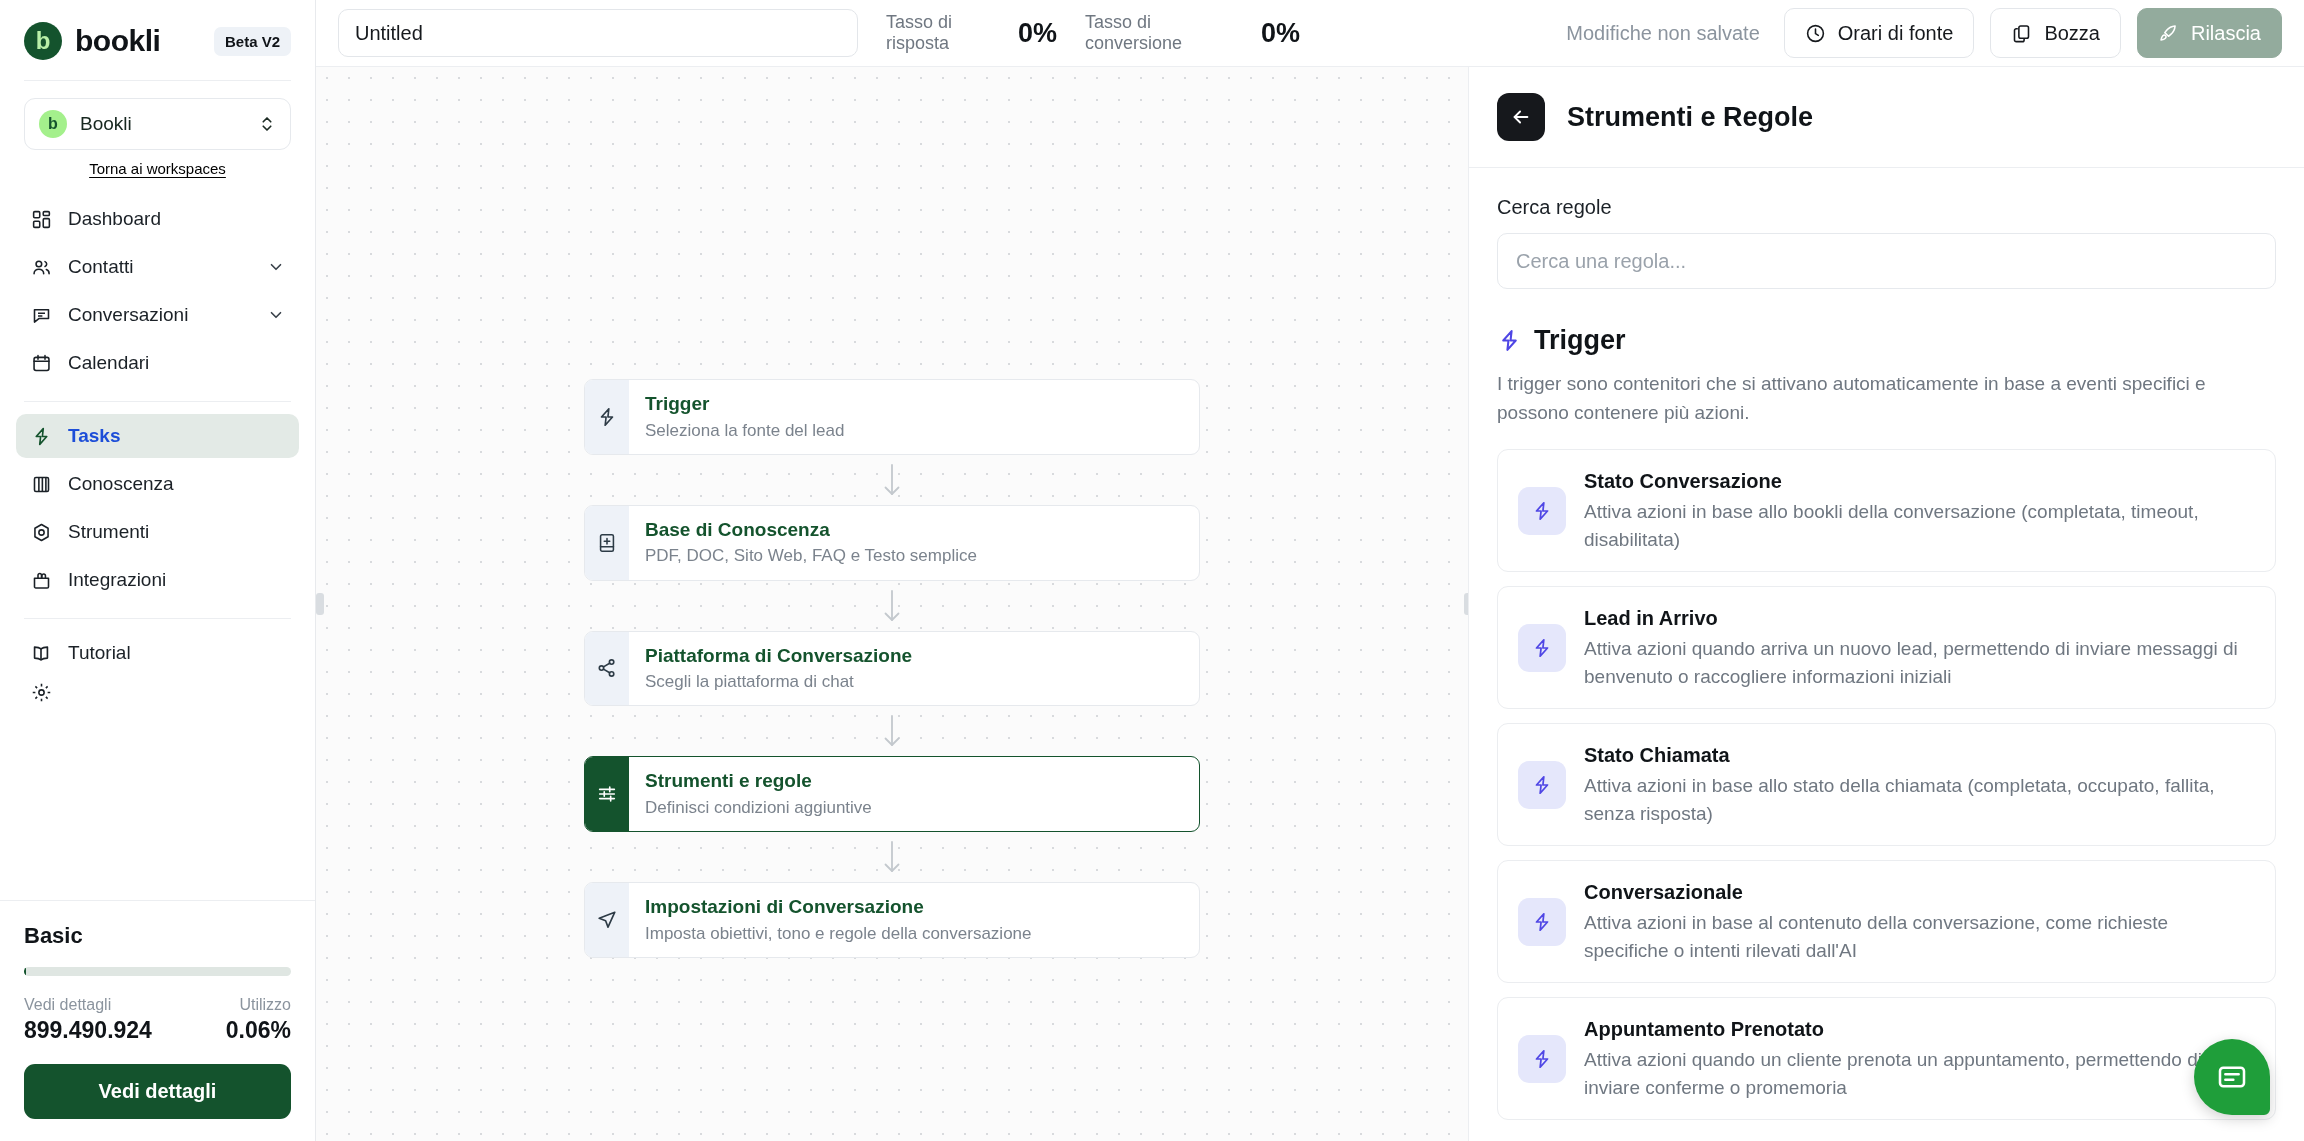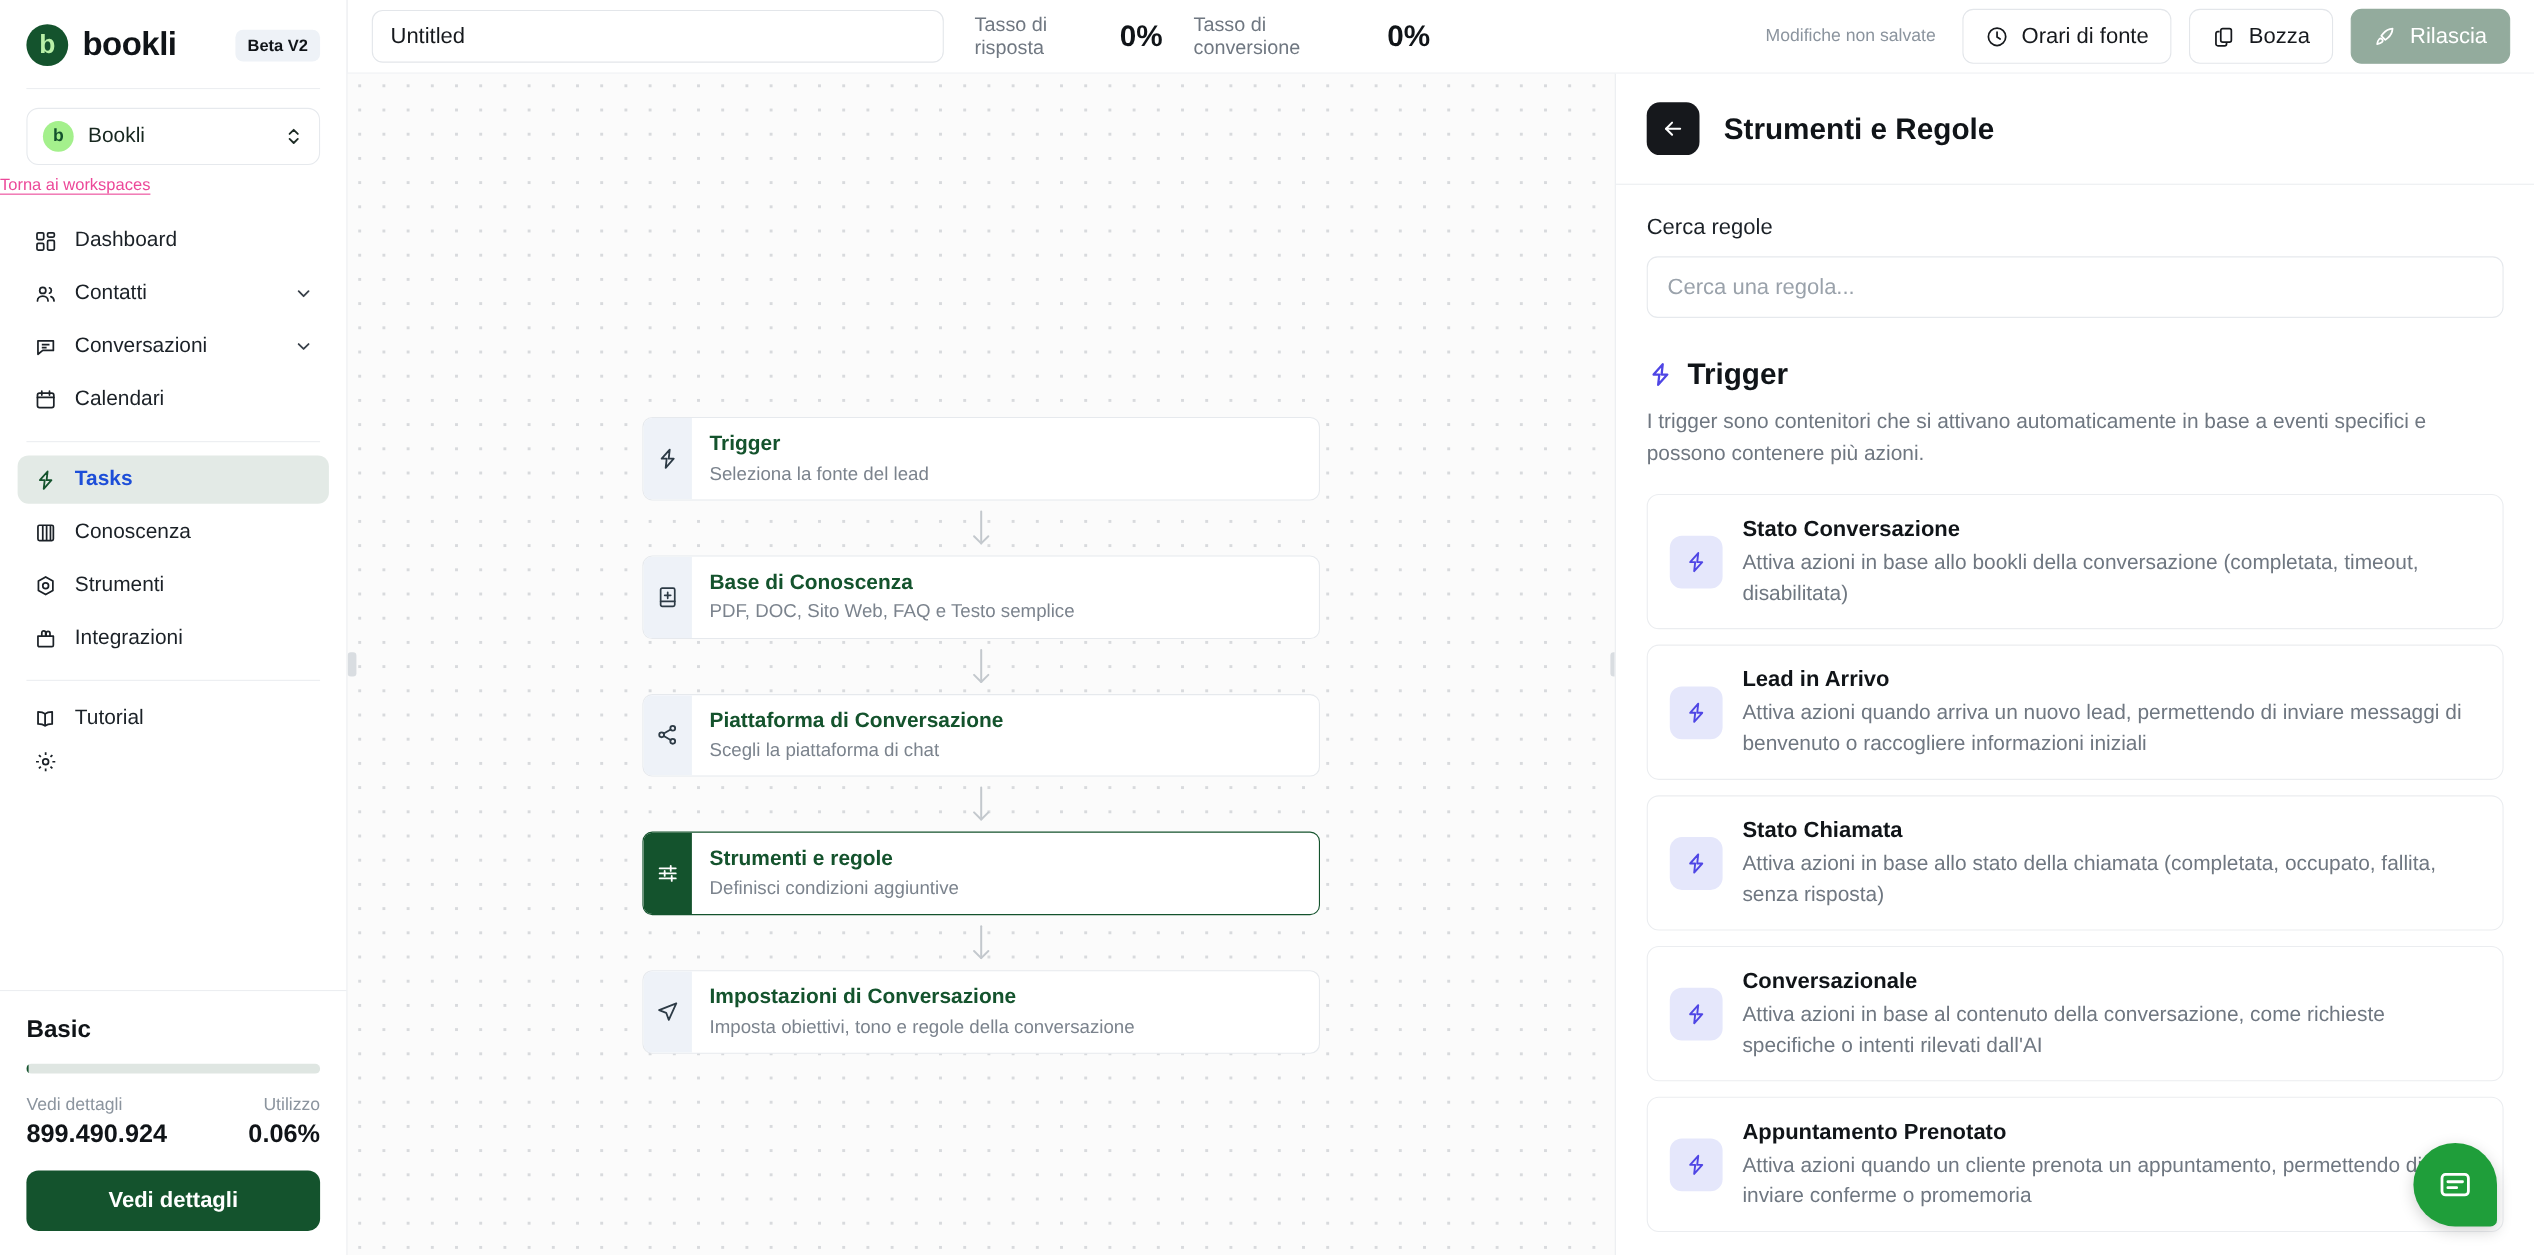--- a/index.html
+++ b/index.html
@@ -45,21 +45,21 @@
   }
   .ws-avatar {
     width: 28px; height: 28px; border-radius: 50%;
     background: #a4f08c; color: #14532d;
     display: flex; align-items: center; justify-content: center;
     font-size: 16px; font-weight: 700;
   }
   .ws-name { font-size: 19px; color: #17271f; font-weight: 500; }
   .ws-chev { margin-left: auto; color: #1d2b24; display: flex; }
   .back-ws {
-    font-size: 15px; color: #ec4899;
+    text-align: center; font-size: 15px; color: #000000;
     margin-top: 10px; text-decoration: underline; text-underline-offset: 3px;
   }
 
   .nav { margin-top: 20px; padding: 0 16px; }
   .nav-item {
     display: flex; align-items: center; gap: 16px;
     padding: 11px 14px; border-radius: 10px;
     font-size: 19px; color: #1b2127; cursor: pointer;
     margin-bottom: 4px; position: relative;
   }
@@ -102,21 +102,21 @@
     border: 1px solid #e3e6ea; border-radius: 10px;
     padding: 0 16px; font-size: 20px; color: #16191d;
     font-family: inherit; background: #fff;
   }
   .title-input::placeholder { color: #9aa2ab; }
   .metric { display: flex; align-items: center; gap: 14px; margin-left: 28px; }
   .metric .mlabel { font-size: 18px; color: #6f7781; line-height: 1.15; max-width: 118px; }
   .metric .mval { font-size: 27px; font-weight: 700; color: #101418; }
   .metric.conv .mval { margin-left: 44px; }
   .topbar-right { margin-left: auto; display: flex; align-items: center; gap: 16px; }
-  .unsaved { font-size: 16px; color: #8b949e; margin-right: 8px; }
+  .unsaved { font-size: 20px; color: #8b949e; margin-right: 8px; }
   .tb-btn {
     display: flex; align-items: center; gap: 12px;
     height: 50px; padding: 0 20px;
     border: 1px solid #e3e6ea; border-radius: 10px; background: #fff;
     font-size: 20px; color: #16191d; cursor: pointer; font-family: inherit;
     white-space: nowrap;
   }
   .tb-btn.primary {
     background: #93ab9d; border-color: #93ab9d; color: #ffffff;
   }

